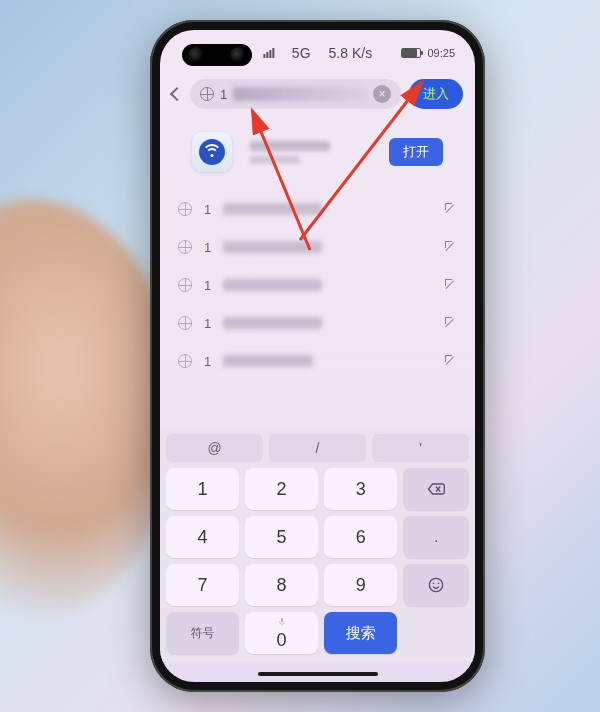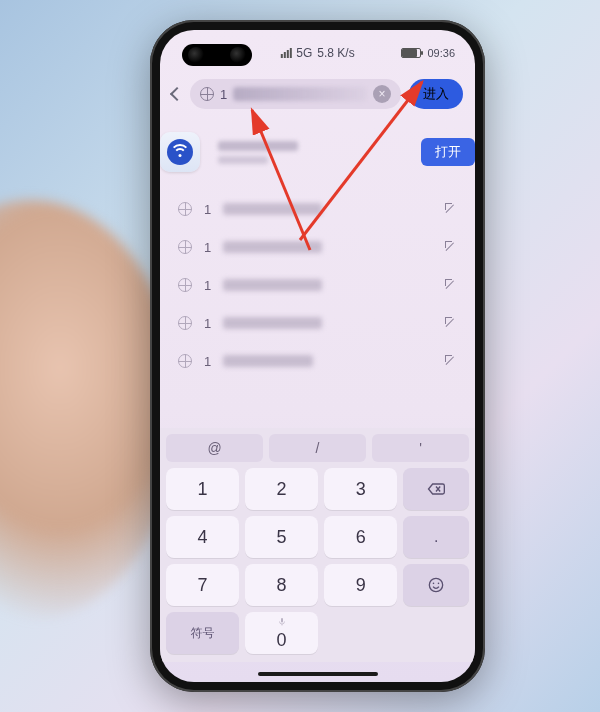--- a/index.html
+++ b/index.html
@@ -48,22 +48,22 @@
   .pill-cutout::after  { right: 6px; }
 
   .status-bar {
     position: absolute; top: 10px; left: 0; right: 0; height: 26px;
     display: flex; justify-content: flex-end; align-items: center;
     padding: 0 20px 0 110px;
     font-size: 11px; color: #4a4a5a; gap: 6px;
   }
   .status-bar .center-cluster {
     position: absolute; left: 50%; transform: translateX(-50%);
-    display: flex; gap: 5px; align-items: center;
-    font-size: 12px;
+    display: flex; gap: 18px; align-items: center;
+    font-size: 14px;
   }
   .sig-bars { display: inline-flex; gap: 1px; align-items: flex-end; }
   .sig-bars span { width: 2px; background: #555; }
   .sig-bars span:nth-child(1){height:4px}
   .sig-bars span:nth-child(2){height:6px}
   .sig-bars span:nth-child(3){height:8px}
   .sig-bars span:nth-child(4){height:10px}
   .bat {
     width: 20px; height: 10px; border: 1px solid #555; border-radius: 2px; position: relative;
   }
@@ -88,27 +88,27 @@
   .addr-blur {
     flex: 1; height: 14px;
     background: linear-gradient(90deg, rgba(140,130,160,.5), rgba(200,190,210,.2));
     border-radius: 4px; filter: blur(2px);
   }
   .addr-clear {
     width: 18px; height: 18px; border-radius: 50%; background: #aaa0b5;
     color: #f0eaf4; font-size: 12px; display:flex;align-items:center;justify-content:center;
   }
   .enter-btn {
-    height: 30px; padding: 0 14px; background: #2d5be0; color: #000000;
+    height: 30px; padding: 0 14px; background: #2d5be0; color: #bef264;
     border-radius: 16px; font-size: 13px; display:flex; align-items:center;
   }
 
   .app-row {
     position: absolute; top: 94px; left: 0; right: 0; height: 56px;
-    display: flex; align-items: center; padding: 0 0; gap: 18px;
+    display: flex; align-items: center; padding: 0 32px; gap: 18px;
   }
   .app-icon {
     width: 40px; height: 40px; border-radius: 10px;
     background: linear-gradient(180deg,#eef2fb,#dde5f5);
     display:flex;align-items:center;justify-content:center;
     box-shadow: 0 1px 3px rgba(0,0,0,.12);
   }
   .wifi-ring { width: 26px; height: 26px; border-radius:50%; background:#2a52c8; position:relative; }
   .wifi-ring::before, .wifi-ring::after {
     content:""; position:absolute; left:50%; transform:translateX(-50%);
@@ -211,21 +211,21 @@
             <span></span>
             <span></span>
             <span></span>
           </span>
         <span>5G</span>
         <span>5.8 K/s</span>
       </div>
       <span class="bat">
           <i></i>
         </span>
-      <span>09:36</span>
+      <span>09:25</span>
     </div>
 
     <div class="addr-row">
       <span class="back-chevron"></span>
       <div class="addr-pill">
         <span class="globe"></span>
         <span style="color:#5a5070">1</span>
         <span class="addr-blur"></span>
         <span class="addr-clear">×</span>
       </div>
@@ -330,20 +330,21 @@
         <div class="key side">
             <small>符号</small>
           </div>
         <div class="key mic" style="flex-direction:column;gap:2px">
           <svg viewBox="0 0 24 24" style="width:12px;height:12px;opacity:.55">
               <rect x="10" y="4" width="4" height="9" rx="2" fill="#8a8098"></rect>
               <path d="M7 11a5 5 0 0 0 10 0M12 16v3" stroke="#8a8098" stroke-width="1.4" fill="none"></path>
             </svg>
           <span>0</span>
         </div>
+        <div class="key search">搜索</div>
       </div>
     </div>
 
     <div class="gesture-bar"></div>
 
     <svg class="arrow" style="left:0;top:0" width="315" height="260">
       <defs>
         <marker id="ah1" markerWidth="10" markerHeight="10" refX="8" refY="3" orient="auto">
           <path d="M0,0 L9,3 L0,6 z" fill="#e43a2a"></path>
         </marker>

